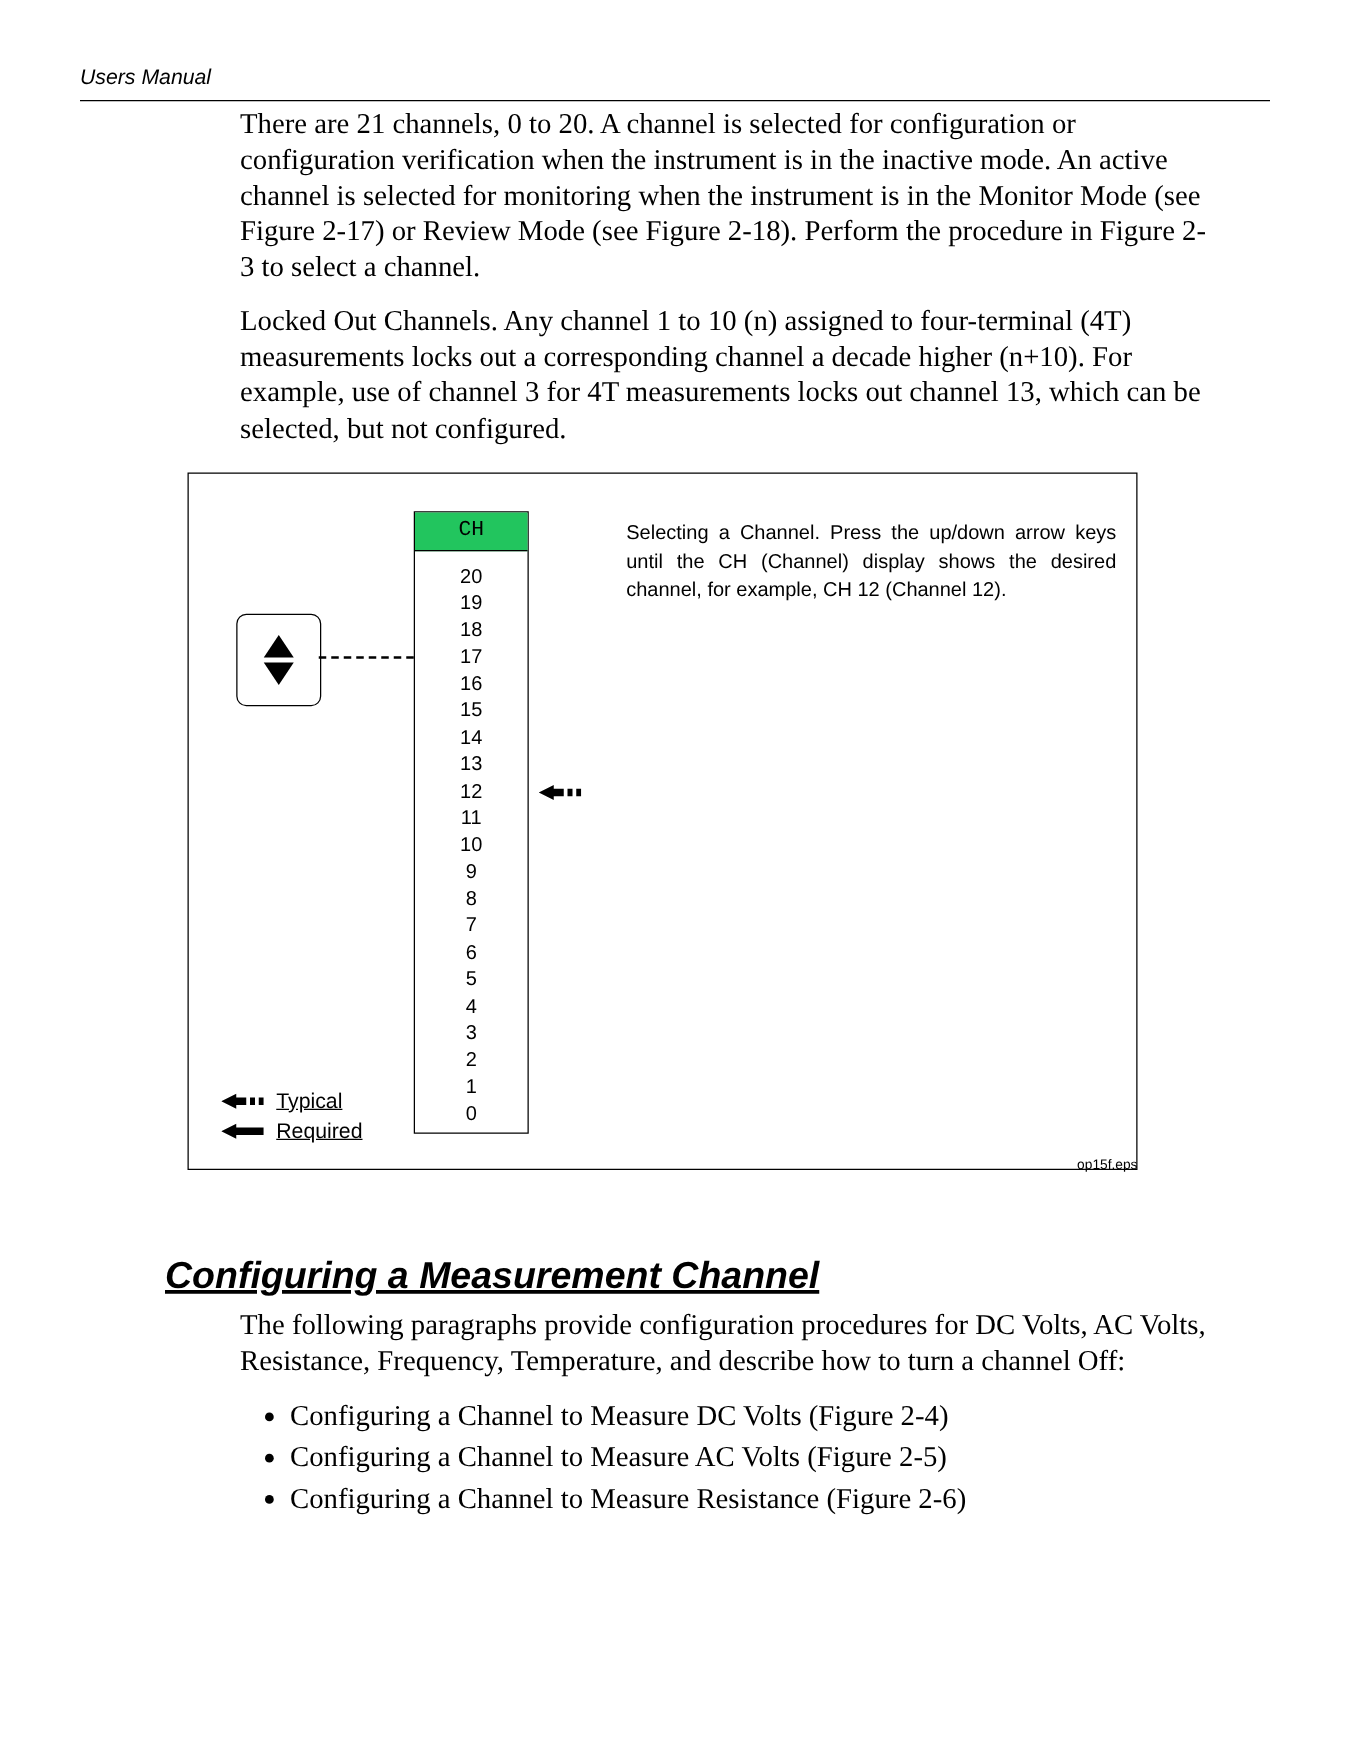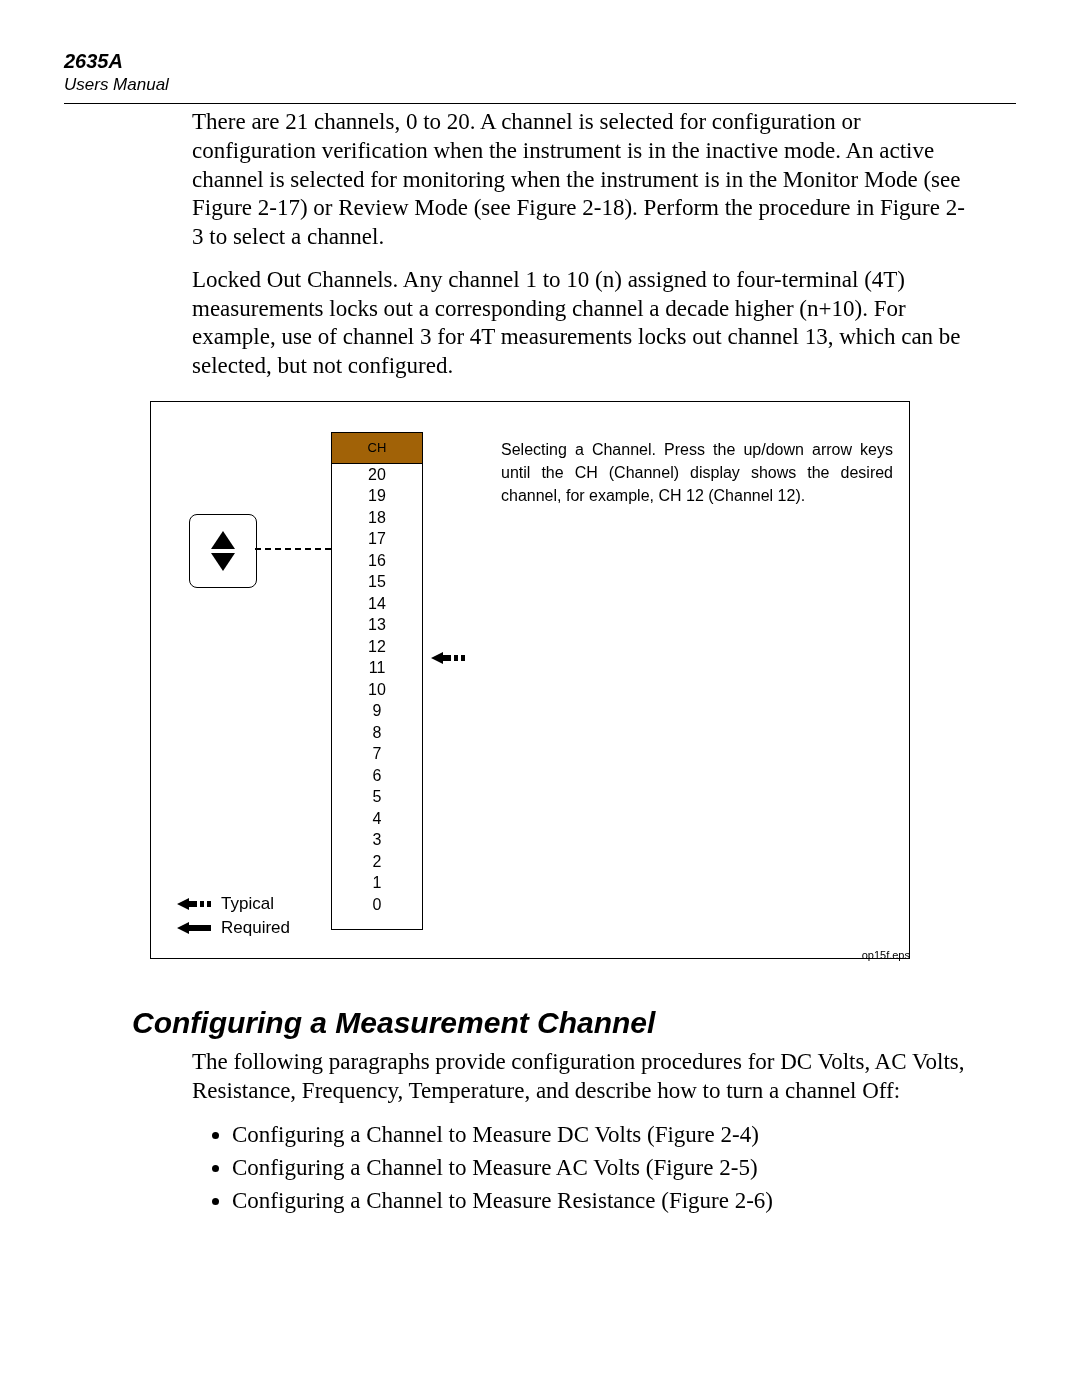--- a/index.html
+++ b/index.html
@@ -25,21 +25,22 @@
   .sec-h4{
     font:italic 20px "Arial","Helvetica",sans-serif;
     margin:24px 0 6px 102px;
   }
   .body-p{
     font:23px/1.25 "Times New Roman",Times,serif;
     margin:4px 42px 14px 128px;
   }
   .h2{
     font:italic bold 30px "Arial","Helvetica",sans-serif;
-    margin:17px 0 8px 68px;
+    margin:38px 0 8px 68px;
+    text-decoration:underline;
   }
   ul.body-list{
     font:23px/1.35 "Times New Roman",Times,serif;
     margin:4px 42px 0 168px;
     padding:0;
   }
   ul.body-list li{margin:2px 0;}
 
   
   .fig-wrap{margin:20px 0 0 86px;width:760px;}
@@ -70,53 +71,54 @@
     border-top:2px dashed #000;
   }
   .ch-box{
     position:absolute;left:180px;top:30px;width:90px;height:496px;
     border:1px solid #000;
     font:16px "Arial","Helvetica",sans-serif;
     text-align:center;
   }
   .ch-head{
     border-bottom:1px solid #000;
-    background:#a16207;
+    background:#22c55e;
     height:30px;line-height:30px;
-    font-size:13px;
+    font-size:17px;
+    font-family:Liberation Mono, monospace;
   }
   .ch-list{
     display:flex;flex-direction:column;align-items:center;
+    padding-top:10px;
   }
   .ch-list span{display:block;height:21.5px;line-height:21.5px;}
   .ptr{
     position:absolute;left:280px;top:0;width:40px;
   }
   
   .arrow-typ{
     display:inline-block;vertical-align:middle;
   }
   .arrow-typ svg{display:block;}
   .legend{
     position:absolute;left:26px;bottom:18px;
     font:17px "Arial","Helvetica",sans-serif;
   }
-  .legend-row{display:flex;align-items:center;gap:10px;height:24px;}
+  .legend-row{display:flex;align-items:center;gap:10px;height:24px;text-decoration:underline;}
   .fig-text{
     position:absolute;left:350px;right:16px;top:36px;
     font:16px/1.45 "Arial","Helvetica",sans-serif;
     text-align:justify;
   }
 </style>
 </head>
 <body>
 
 <div class="page">
 
-  <div class="hdr-model">2635A</div>
   <div class="hdr-manual">Users Manual</div>
   <hr class="hdr-rule">
 
   <p class="body-p">There are 21 channels, 0 to 20. A channel is selected for configuration or configuration verification when the instrument is in the inactive mode. An active channel is selected for monitoring when the instrument is in the Monitor Mode (see Figure 2-17) or Review Mode (see Figure 2-18). Perform the procedure in Figure 2-3 to select a channel.</p>
 
   <p class="body-p">Locked Out Channels. Any channel 1 to 10 (n) assigned to four-terminal (4T) measurements locks out a corresponding channel a decade higher (n+10). For example, use of channel 3 for 4T measurements locks out channel 13, which can be selected, but not configured.</p>
 
   <div class="fig-wrap">
     <div class="fig-box">
 

